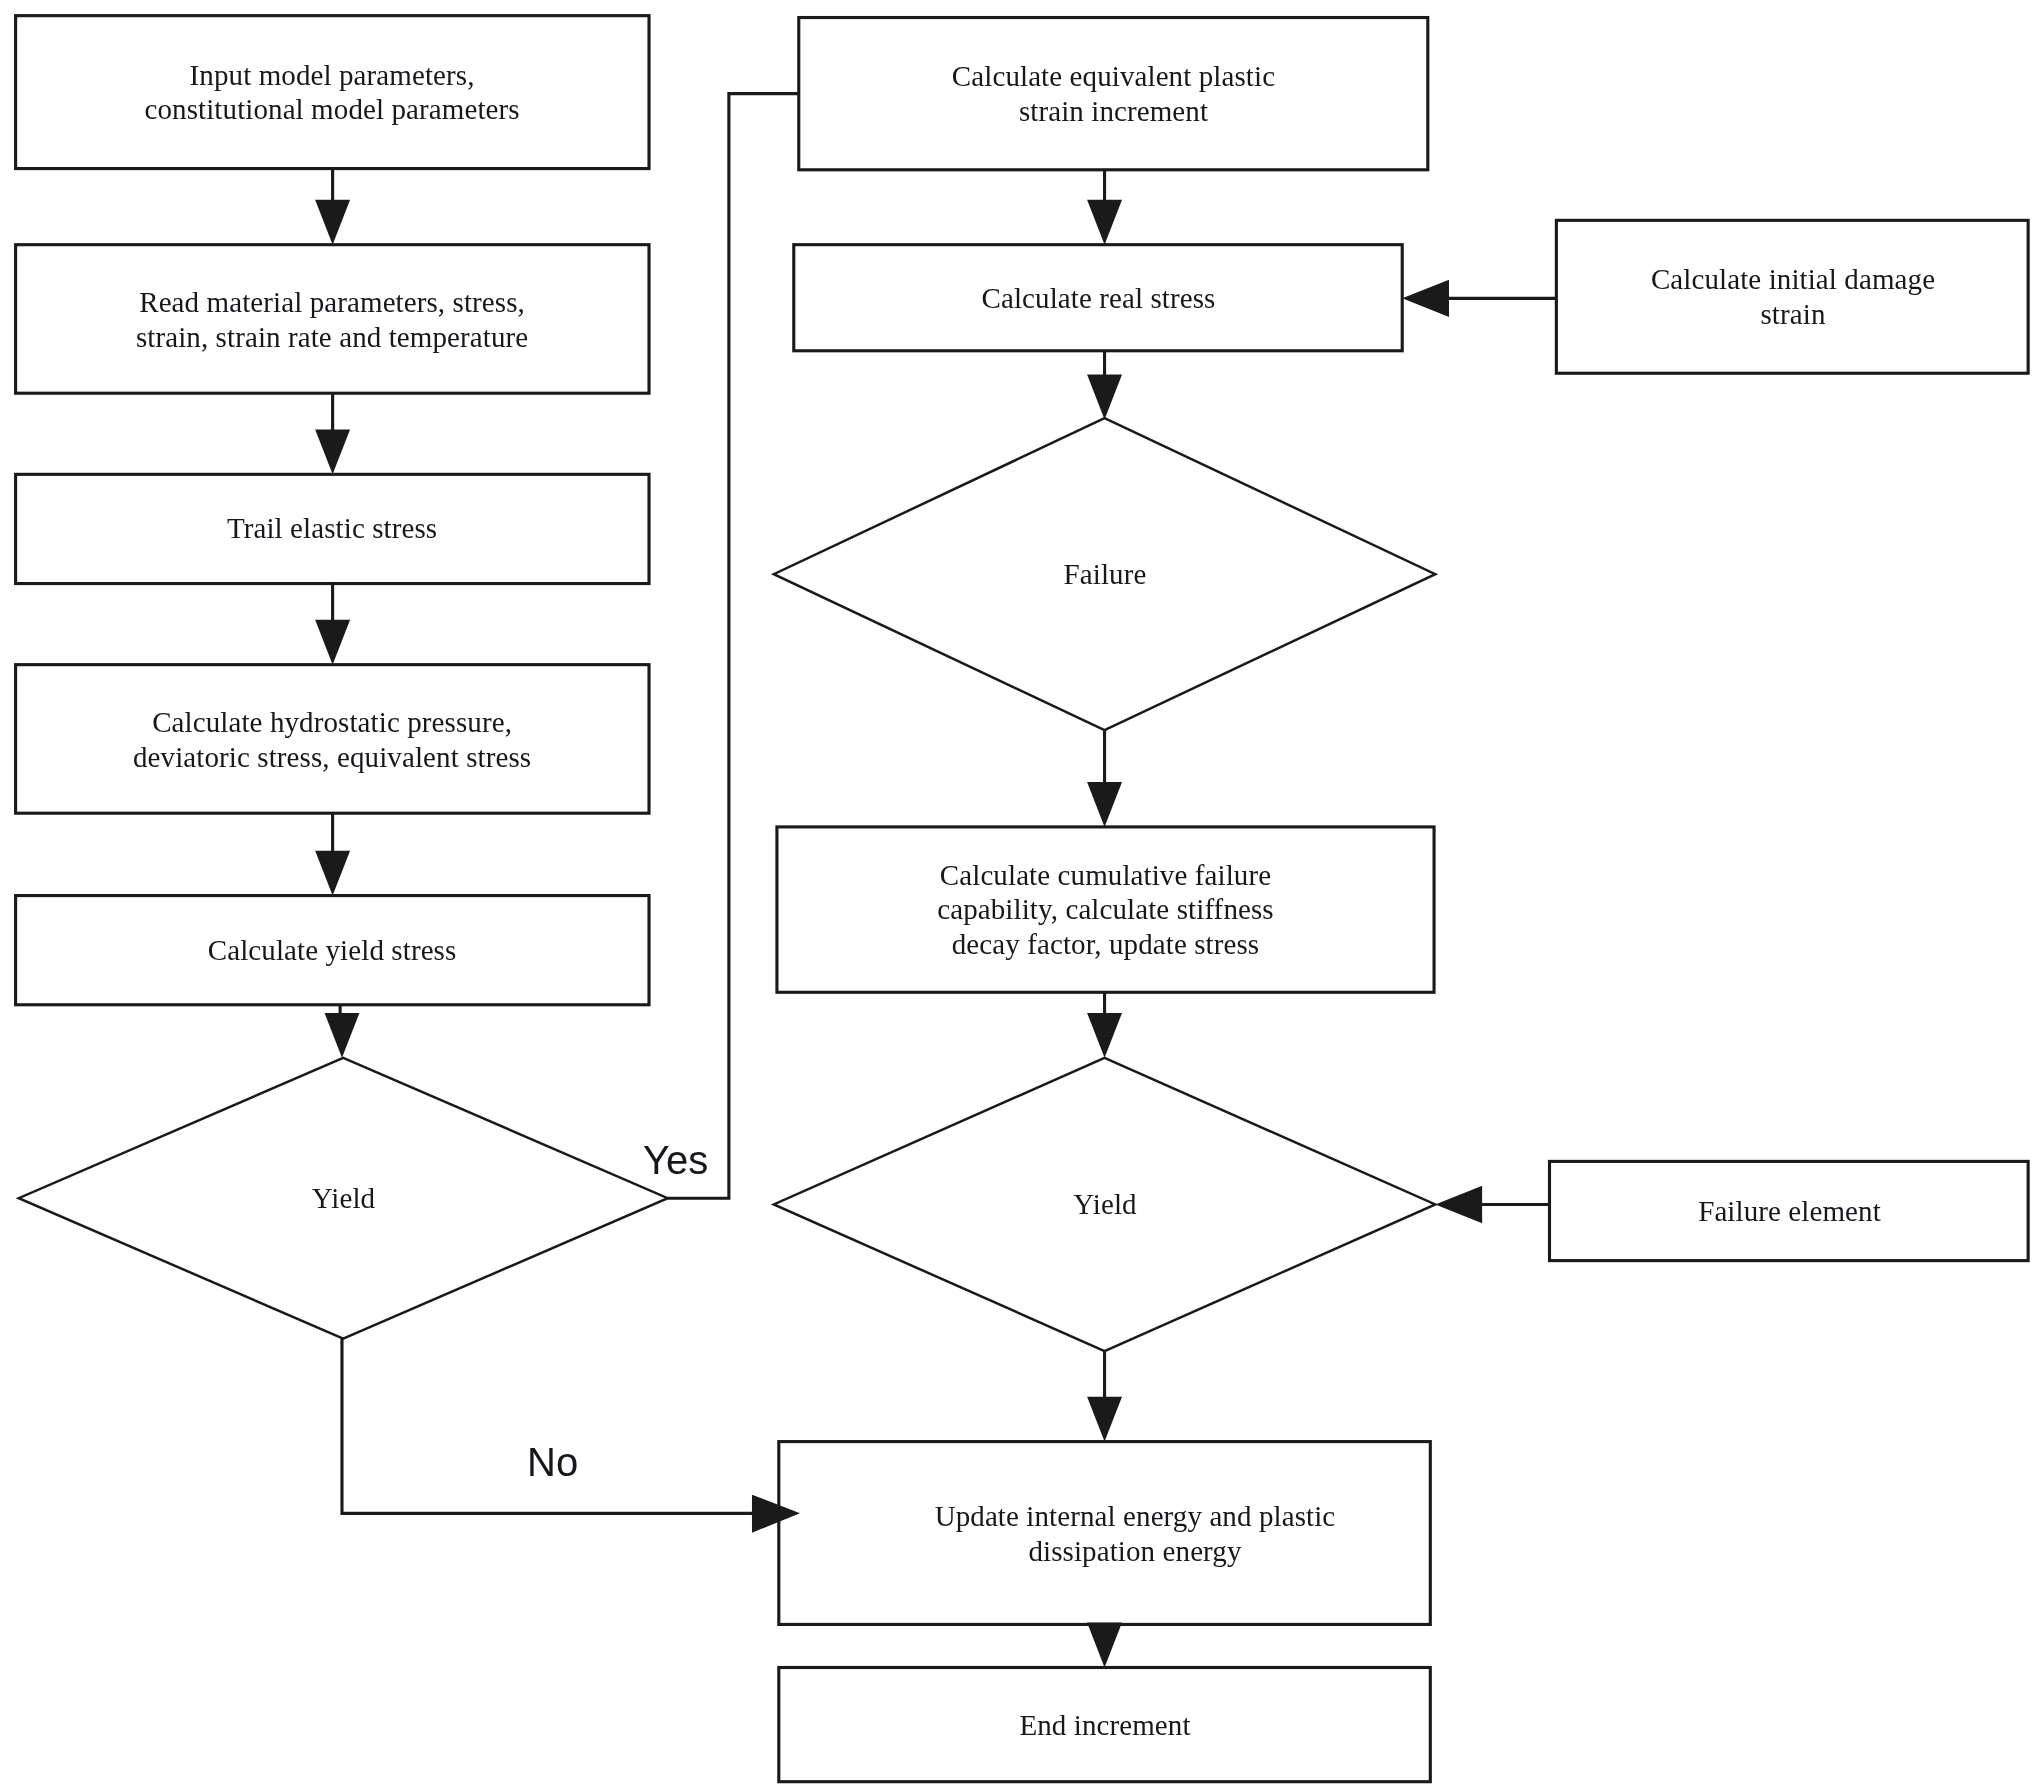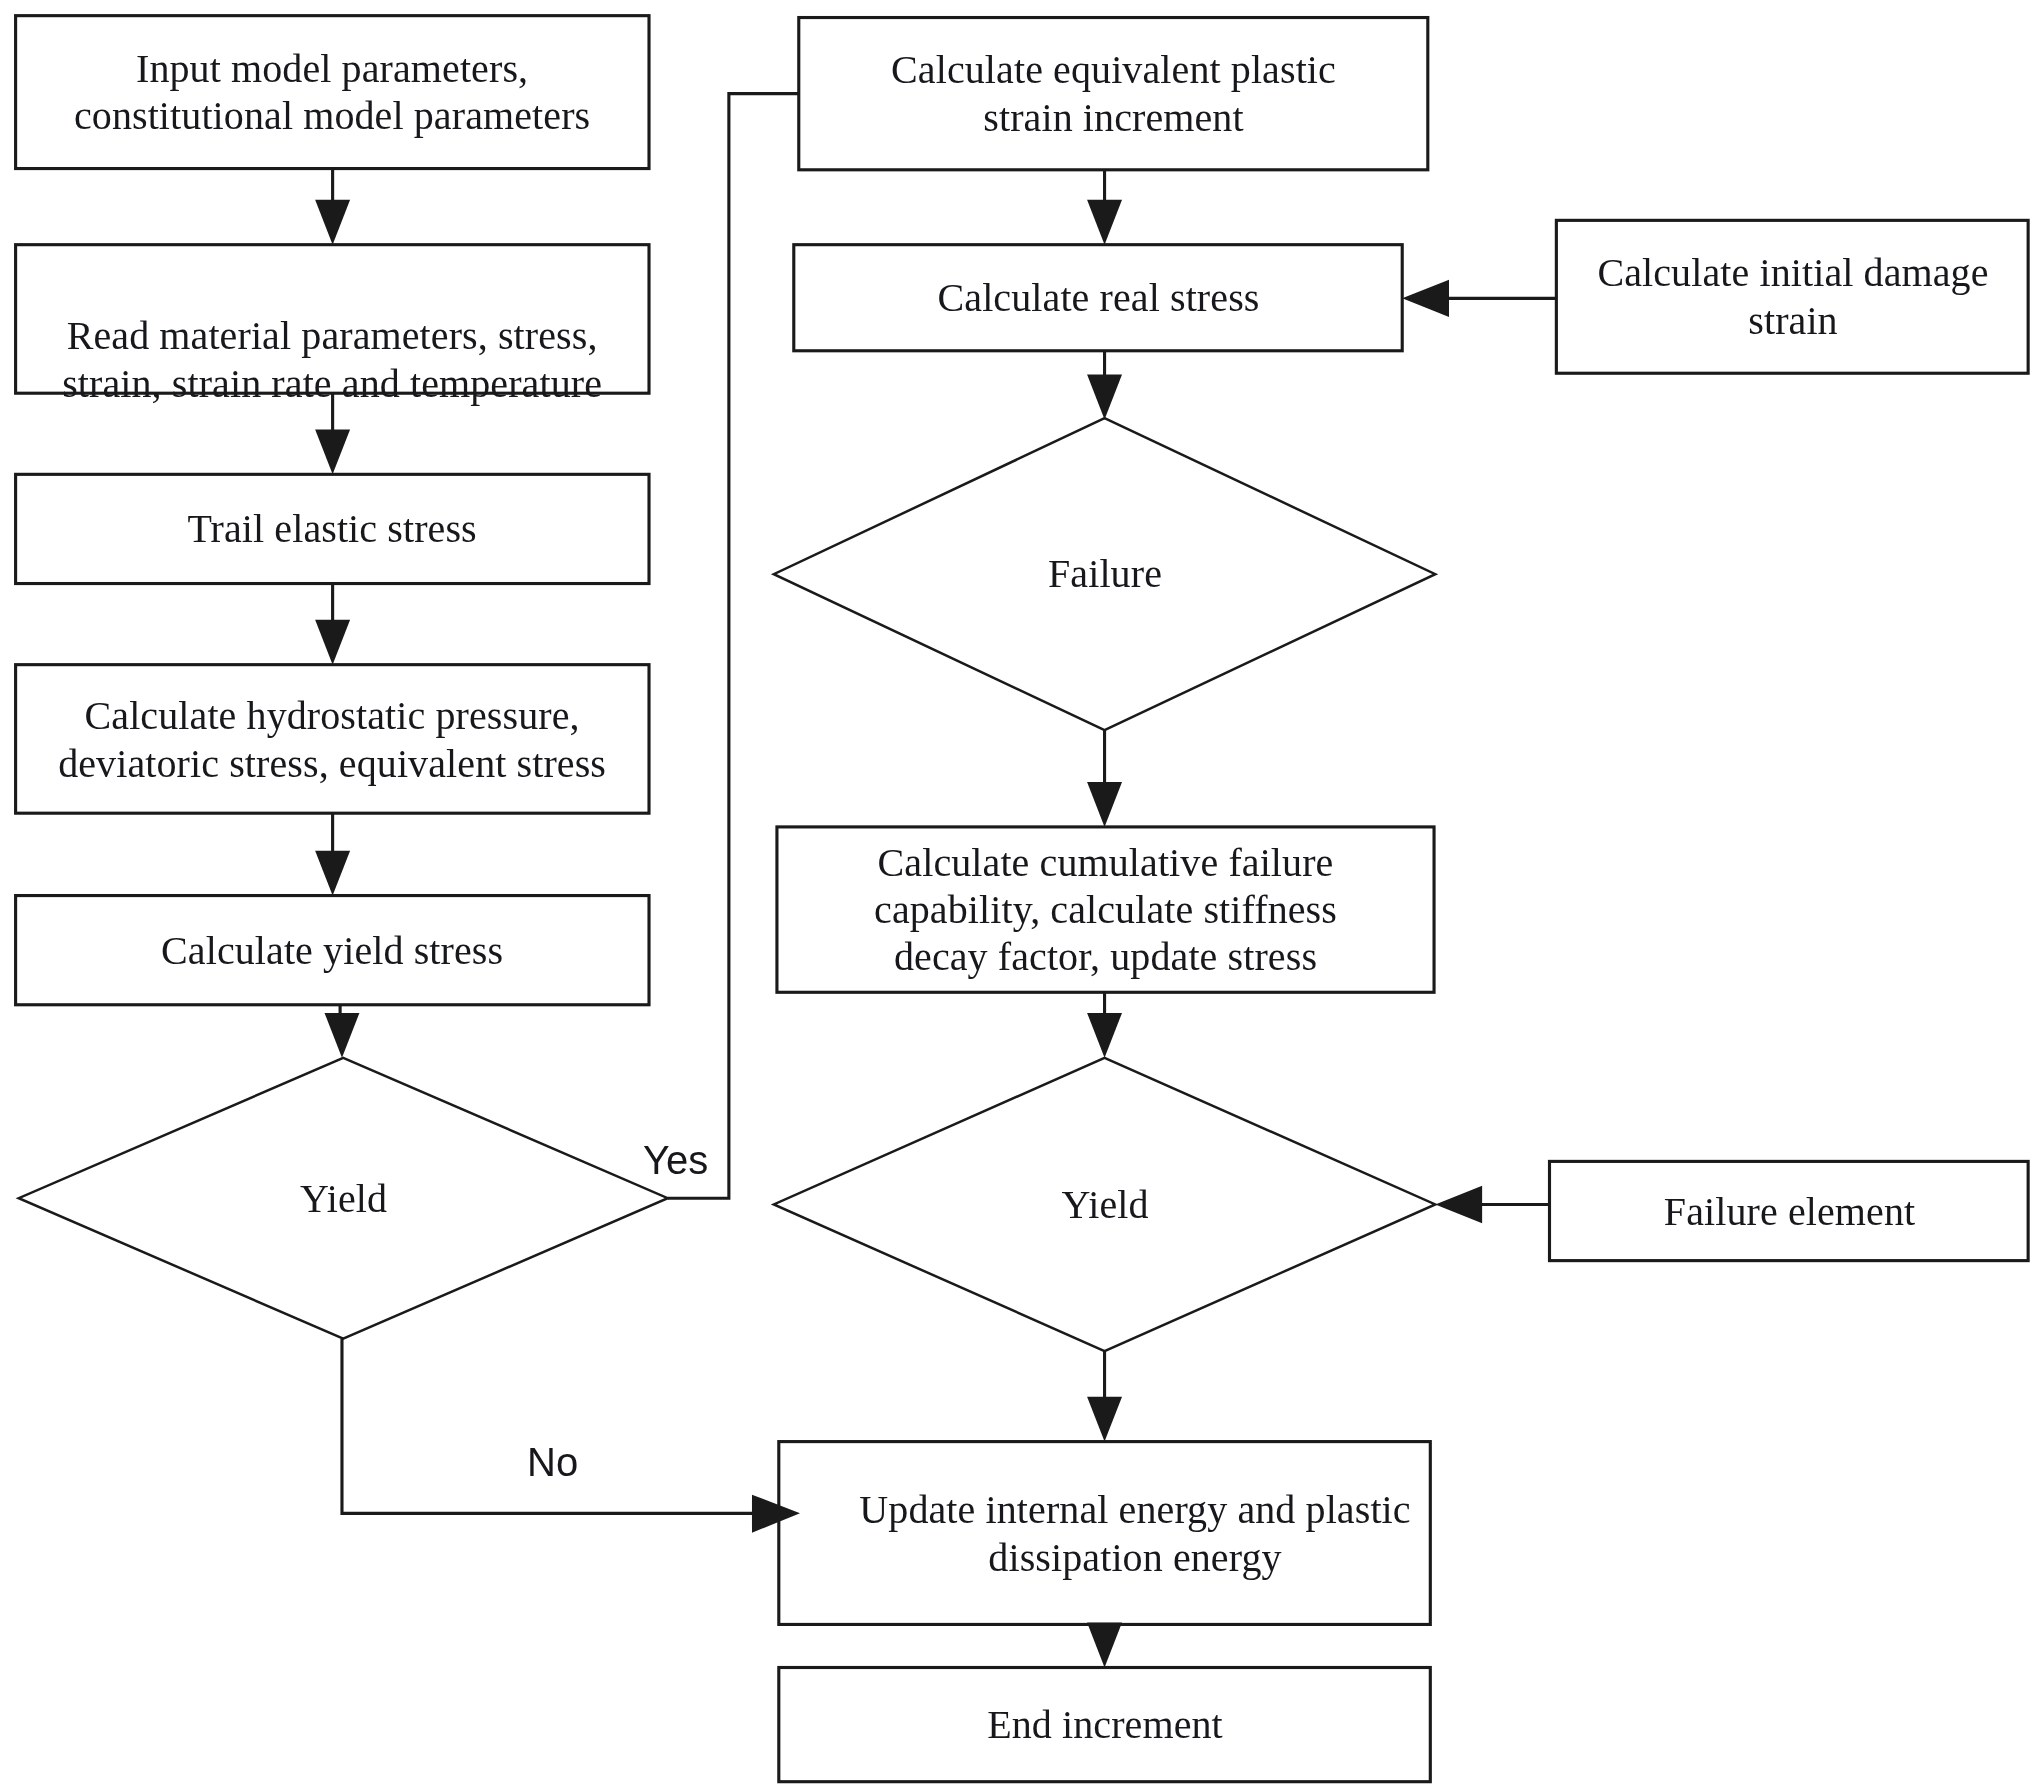--- a/index.html
+++ b/index.html
@@ -44,21 +44,21 @@
     stroke: none;
   }
   .node-label {
     position: absolute;
     display: flex;
     align-items: center;
     justify-content: center;
     text-align: center;
     color: #16181c;
     font-family: "Liberation Serif", "DejaVu Serif", serif;
-    font-size: 40px;
+    font-size: 29px;
     line-height: 1.18;
     letter-spacing: 0.1px;
     pointer-events: none;
     white-space: pre-line;
   }
   .edge-label {
     position: absolute;
     color: #16181c;
     font-family: Liberation Sans, sans-serif;
     font-size: 40px;
@@ -165,21 +165,21 @@
 
     <g>
       <line class="connector" x1="1770" y1="2603" x2="1770" y2="2625"></line>
       <polygon class="arrowhead" points="1770,2672 1742,2600 1798,2600"></polygon>
     </g>
   </svg>
 
   <div class="node-label" style="left:15.6px; top:15.6px; width:633px; height:153px;">Input model parameters,
 constitutional model parameters</div>
 
-  <div class="node-label" style="left:15.6px; top:245px; width:633px; height:149px;margin-top:40px;">Read material parameters, stress,
+  <div class="node-label" style="left:15.6px; top:245px; width:633px; height:149px;">Read material parameters, stress,
 strain, strain rate and temperature</div>
 
   <div class="node-label" style="left:15.6px; top:474px; width:633px; height:109px;">Trail elastic stress</div>
 
   <div class="node-label" style="left:15.6px; top:665px; width:633px; height:149px;">Calculate hydrostatic pressure,
 deviatoric stress, equivalent stress</div>
 
   <div class="node-label" style="left:15.6px; top:896px; width:633px; height:109px;">Calculate yield stress</div>
 
   <div class="node-label" style="left:19px; top:1058px; width:649px; height:281px;">Yield</div>

